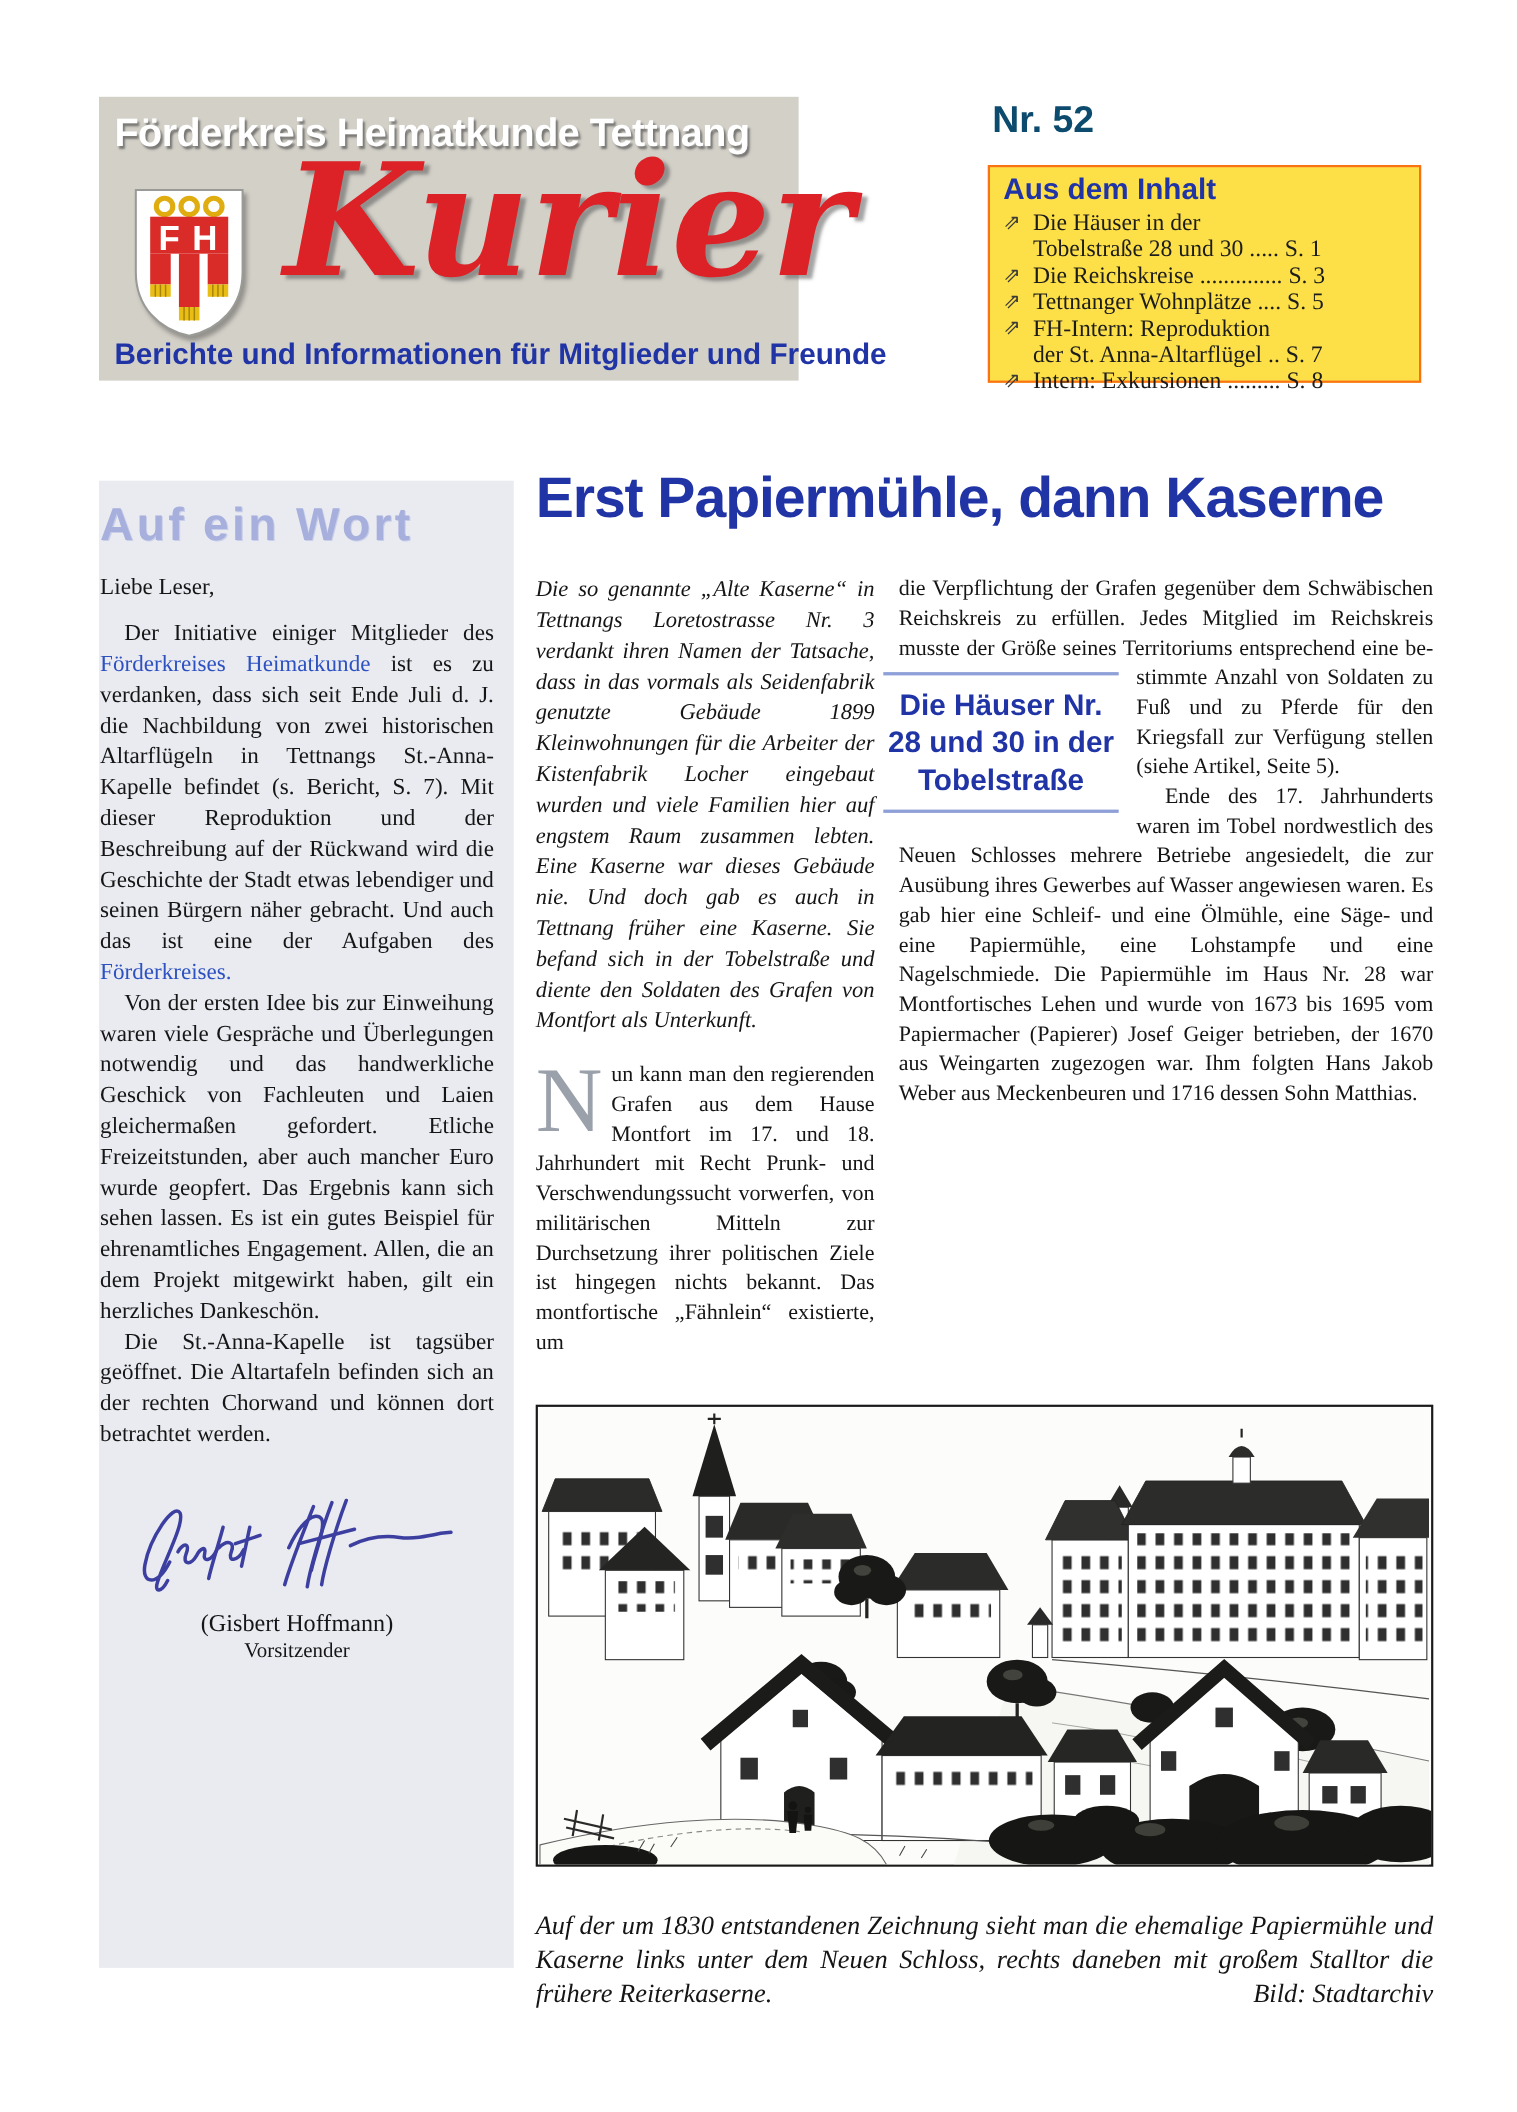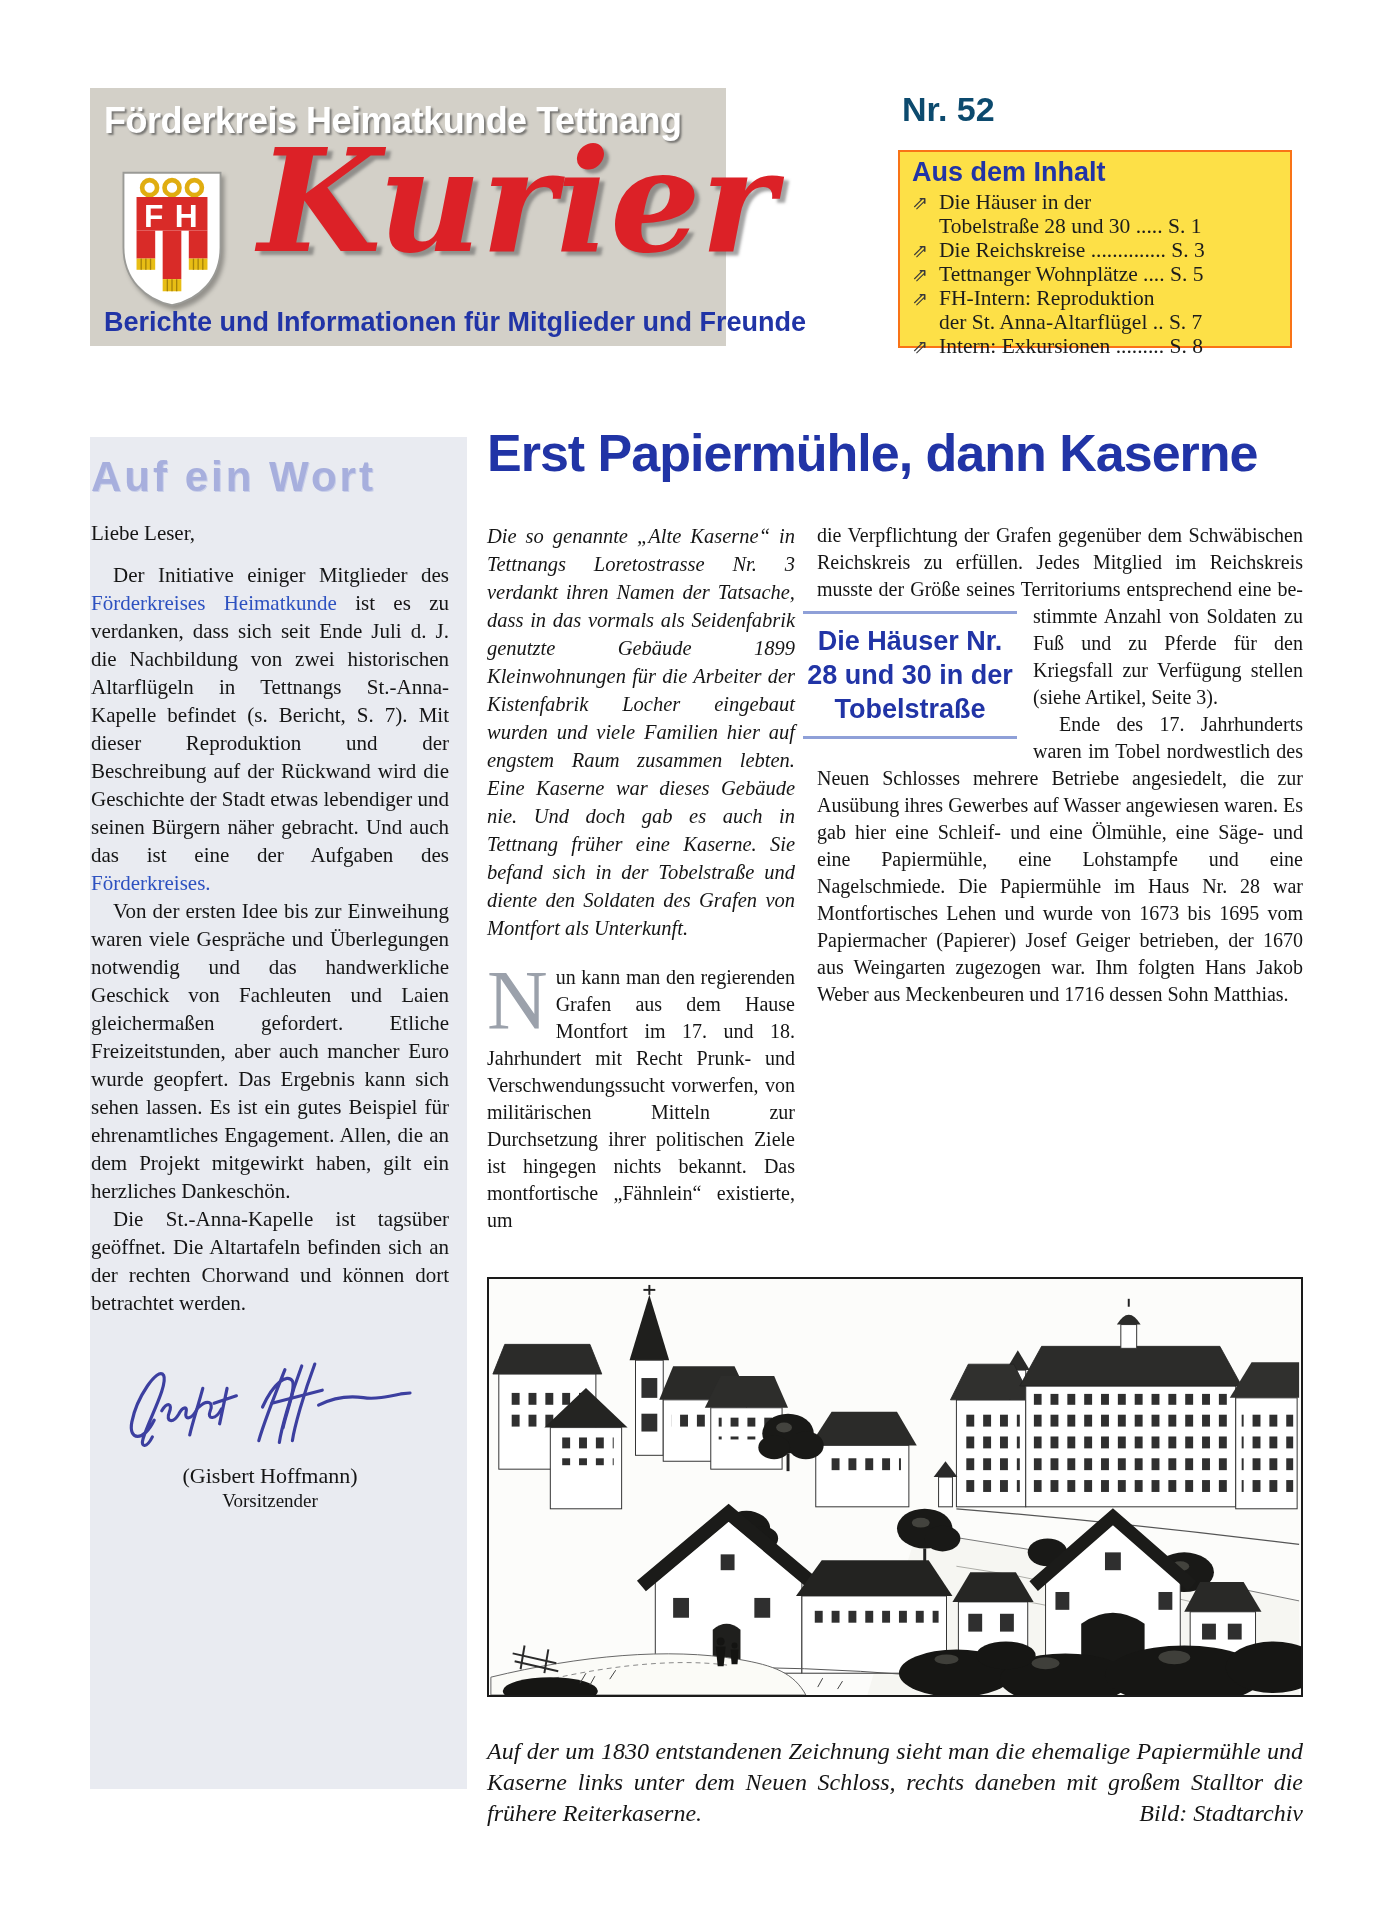--- a/index.html
+++ b/index.html
@@ -168,21 +168,21 @@
 
   <div class="columns">
     <div class="col1">
       <p class="lead">Die so genannte „Alte Kaserne“ in Tettnangs Loretostrasse Nr. 3 verdankt ihren Namen der Tatsache, dass in das vormals als Seidenfabrik genutzte Gebäude 1899 Kleinwohnungen für die Arbeiter der Kistenfabrik Locher eingebaut wurden und viele Familien hier auf engstem Raum zusammen lebten. Eine Kaserne war dieses Gebäude nie. Und doch gab es auch in Tettnang früher eine Kaserne. Sie befand sich in der Tobelstraße und diente den Soldaten des Grafen von Montfort als Unterkunft.</p>
       <p class="gap-top"><span class="dropcap">N</span><span>un kann man den regierenden Grafen aus dem Hause Montfort im 17. und 18. Jahrhundert mit Recht Prunk- und Verschwendungssucht vorwerfen, von militärischen Mitteln zur Durchsetzung ihrer politischen Ziele ist hingegen nichts bekannt. Das montfortische „Fähnlein“ existierte, um</span></p>
     </div>
     <div class="col2">
       <p>
         <span>die Verpflichtung der Grafen gegenüber dem Schwäbischen Reichskreis zu erfüllen. Jedes Mitglied im Reichskreis musste der Größe seines Territoriums entsprechend eine be-</span>
         <span class="callout">Die Häuser Nr. 28 und 30 in der Tobelstraße</span>
-        <span>stimmte Anzahl von Soldaten zu Fuß und zu Pferde für den Kriegsfall zur Verfügung stellen (siehe Artikel, Seite 3).</span>
+        <span>stimmte Anzahl von Soldaten zu Fuß und zu Pferde für den Kriegsfall zur Verfügung stellen (siehe Artikel, Seite 5).</span>
       </p>
       <p class="indent28">Ende des 17. Jahrhunderts waren im Tobel nordwestlich des Neuen Schlosses mehrere Betriebe angesiedelt, die zur Ausübung ihres Gewerbes auf Wasser angewiesen waren. Es gab hier eine Schleif- und eine Ölmühle, eine Säge- und eine Papiermühle, eine Lohstampfe und eine Nagelschmiede. Die Papiermühle im Haus Nr. 28 war Montfortisches Lehen und wurde von 1673 bis 1695 vom Papiermacher (Papierer) Josef Geiger betrieben, der 1670 aus Weingarten zugezogen war. Ihm folgten Hans Jakob Weber aus Meckenbeuren und 1716 dessen Sohn Matthias.</p>
     </div>
   </div>
 
   <div class="figure">
     <svg viewBox="0 0 816 420">
       <defs>
         <pattern id="win" width="17" height="22" patternUnits="userSpaceOnUse">
           <rect x="4" y="5" width="8" height="12" fill="#2f2f2f"></rect>

